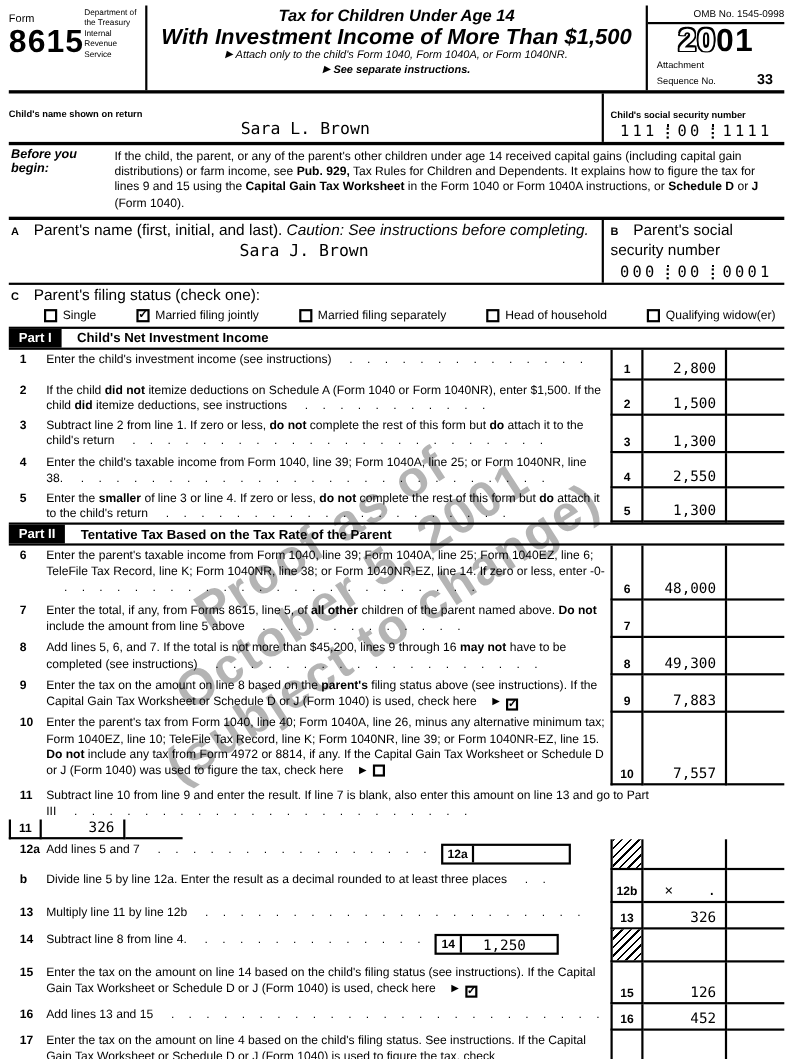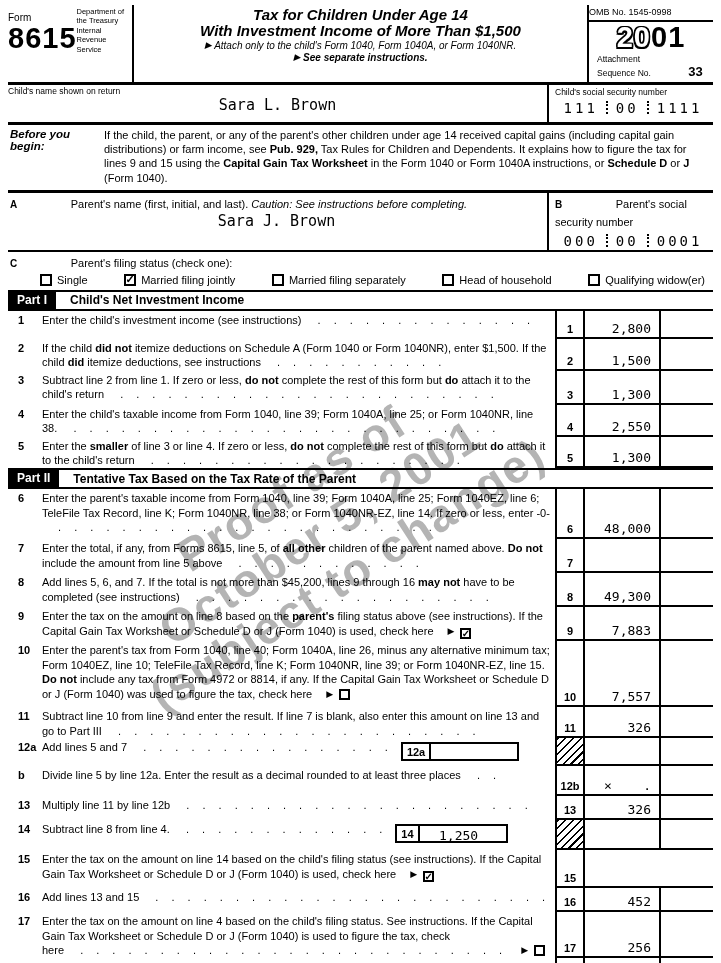--- a/index.html
+++ b/index.html
@@ -17,48 +17,48 @@
   .content{position:relative;z-index:1;}
 
   
   .hdr{display:grid;grid-template-columns:126px 1fr 126px;border-bottom:3px solid #000;}
   .hdr-left{border-right:2px solid #000;display:flex;flex-direction:row;justify-content:space-between;padding:2px 2px 2px 0;}
   .form-word{font-size:10px;}
   .form-num{font-size:29px;font-weight:bold;letter-spacing:1px;line-height:.9;}
   .dept{font-size:7.5px;line-height:1.25;}
   .hdr-center{text-align:center;padding:1px 4px 2px;font-style:italic;}
   .t1{font-size:15px;font-weight:bold;line-height:1.15;}
-  .t2{font-size:15px;font-weight:bold;line-height:1.1;}
+  .t2{font-size:20px;font-weight:bold;line-height:1.1;}
   .note{font-size:10px;line-height:1.25;}
   .arrow{font-size:9px;position:relative;top:-1px;}
   .hdr-right{border-left:2px solid #000;display:flex;flex-direction:column;}
-  .omb{font-size:9px;text-align:left;border-bottom:2px solid #000;padding:2px 0 3px;white-space:nowrap;}
+  .omb{font-size:9px;text-align:right;border-bottom:2px solid #000;padding:2px 0 3px;white-space:nowrap;}
   .year{text-align:center;font-size:29px;font-weight:bold;line-height:1;padding-top:1px;letter-spacing:1px;}
   .yr-out{color:#fff;text-shadow:-1.5px -1.5px 0 #000,1.5px -1.5px 0 #000,-1.5px 1.5px 0 #000,1.5px 1.5px 0 #000,0 -1.5px 0 #000,0 1.5px 0 #000,-1.5px 0 0 #000,1.5px 0 0 #000;}
   .att{font-size:8.5px;line-height:1.2;padding:2px 0 2px 8px;}
   .seq-no{font-size:13px;font-weight:bold;margin-left:35px;}
 
   
   .name-row{display:grid;grid-template-columns:1fr 166px;border-bottom:3px solid #000;min-height:40px;}
-  .nr-label{font-size:8.5px;padding-top:1px;}
+  .nr-label{font-size:8.5px;padding-top:13px;font-weight:bold;}
   .nr-value{text-align:center;font-size:15px;}
   .nr-right{border-left:2px solid #000;padding:1px 2px 1px 6px;}
   .ssn{display:flex;align-items:center;justify-content:center;font-size:14px;letter-spacing:3px;margin-top:3px;}
   .ssn-sep{width:0;height:13px;border-left:2px dotted #000;margin:0 8px;display:inline-block;}
 
   
   .before{display:flex;border-bottom:3px solid #000;padding:3px 2px 5px;font-size:11px;}
   .before-label{width:94px;flex-shrink:0;font-weight:bold;font-style:italic;font-size:11.5px;}
   .before-text{flex:1;line-height:1.3;}
 
   
   .ab-row{display:grid;grid-template-columns:1fr 166px;border-bottom:2px solid #000;min-height:36px;}
   .a-cell{padding:1px 4px 2px 2px;}
   .letter{font-weight:bold;font-size:10px;margin-right:9px;}
-  .small-label{font-size:11px;margin-left:40px;}
+  .small-label{font-size:14px;}
   .a-name{text-align:center;font-size:15px;margin-top:0px;}
   .b-cell{border-left:2px solid #000;padding:1px 2px 1px 6px;}
 
   
   .c-row{padding:1px 2px 4px;}
   .c-opts{display:flex;justify-content:space-between;align-items:center;font-size:11px;margin-top:3px;padding:0 6px 0 30px;}
   .opt{display:flex;align-items:center;gap:5px;white-space:nowrap;}
   .cb{width:12px;height:12px;border:2px solid #000;display:inline-flex;align-items:center;justify-content:center;
       font-size:11px;font-weight:bold;line-height:1;flex-shrink:0;}
 
@@ -294,21 +294,21 @@
           </div>
         </div>
         <div class="fline" style="min-height: 66px;">
           <div class="ltext"><span class="lno">10</span><span>Enter the parent's tax from Form 1040, line 40; Form 1040A, line 26, minus any alternative minimum tax; Form 1040EZ, line 10; TeleFile Tax Record, line K; Form 1040NR, line 39; or Form 1040NR-EZ, line 15. </span><span class="b">Do not</span><span> include any tax from Form 4972 or 8814, if any. If the Capital Gain Tax Worksheet or Schedule D or J (Form 1040) was used to figure the tax, check here</span><span class="checkgroup"><span class="arrow">▶</span><span class="cb2"></span></span></div>
           <div class="rcols">
             <div class="cnum">10</div>
             <div class="camt">7,557</div>
             <div class="ccent"></div>
           </div>
         </div>
-        <div class="fline" style="min-height: 28px;">
+        <div class="fline" style="min-height: 28px; flex-direction: column;">
           <div class="ltext"><span class="lno">11</span><span>Subtract line 10 from line 9 and enter the result. If line 7 is blank, also enter this amount on line 13 and go to Part III</span><span class="dots">&nbsp;&nbsp;. . . . . . . . . . . . . . . . . . . . . . .</span></div>
           <div class="rcols">
             <div class="cnum">11</div>
             <div class="camt">326</div>
             <div class="ccent"></div>
           </div>
         </div>
         <div class="fline" style="min-height: 28px;">
           <div class="ltext"><span class="lno">12a</span><span>Add lines 5 and 7</span><span class="dots">&nbsp;&nbsp;. . . . . . . . . . . . . . . .</span><span class="ibox">
               <span class="ibox-label">12a</span>
@@ -344,20 +344,21 @@
           <div class="rcols">
             <div class="cnum hatch"></div>
             <div class="camt"></div>
             <div class="ccent"></div>
           </div>
         </div>
         <div class="fline" style="min-height: 38px;">
           <div class="ltext"><span class="lno">15</span><span>Enter the tax on the amount on line 14 based on the child's filing status (see instructions). If the Capital Gain Tax Worksheet or Schedule D or J (Form 1040) is used, check here</span><span class="checkgroup"><span class="arrow">▶</span><span class="cb2">✓</span></span></div>
           <div class="rcols">
             <div class="cnum">15</div>
+            <div class="camt">126</div>
             <div class="ccent"></div>
           </div>
         </div>
         <div class="fline" style="min-height: 24px;">
           <div class="ltext"><span class="lno">16</span><span>Add lines 13 and 15</span><span class="dots">&nbsp;&nbsp;. . . . . . . . . . . . . . . . . . . . . . . . .</span></div>
           <div class="rcols">
             <div class="cnum">16</div>
             <div class="camt">452</div>
             <div class="ccent"></div>
           </div>

